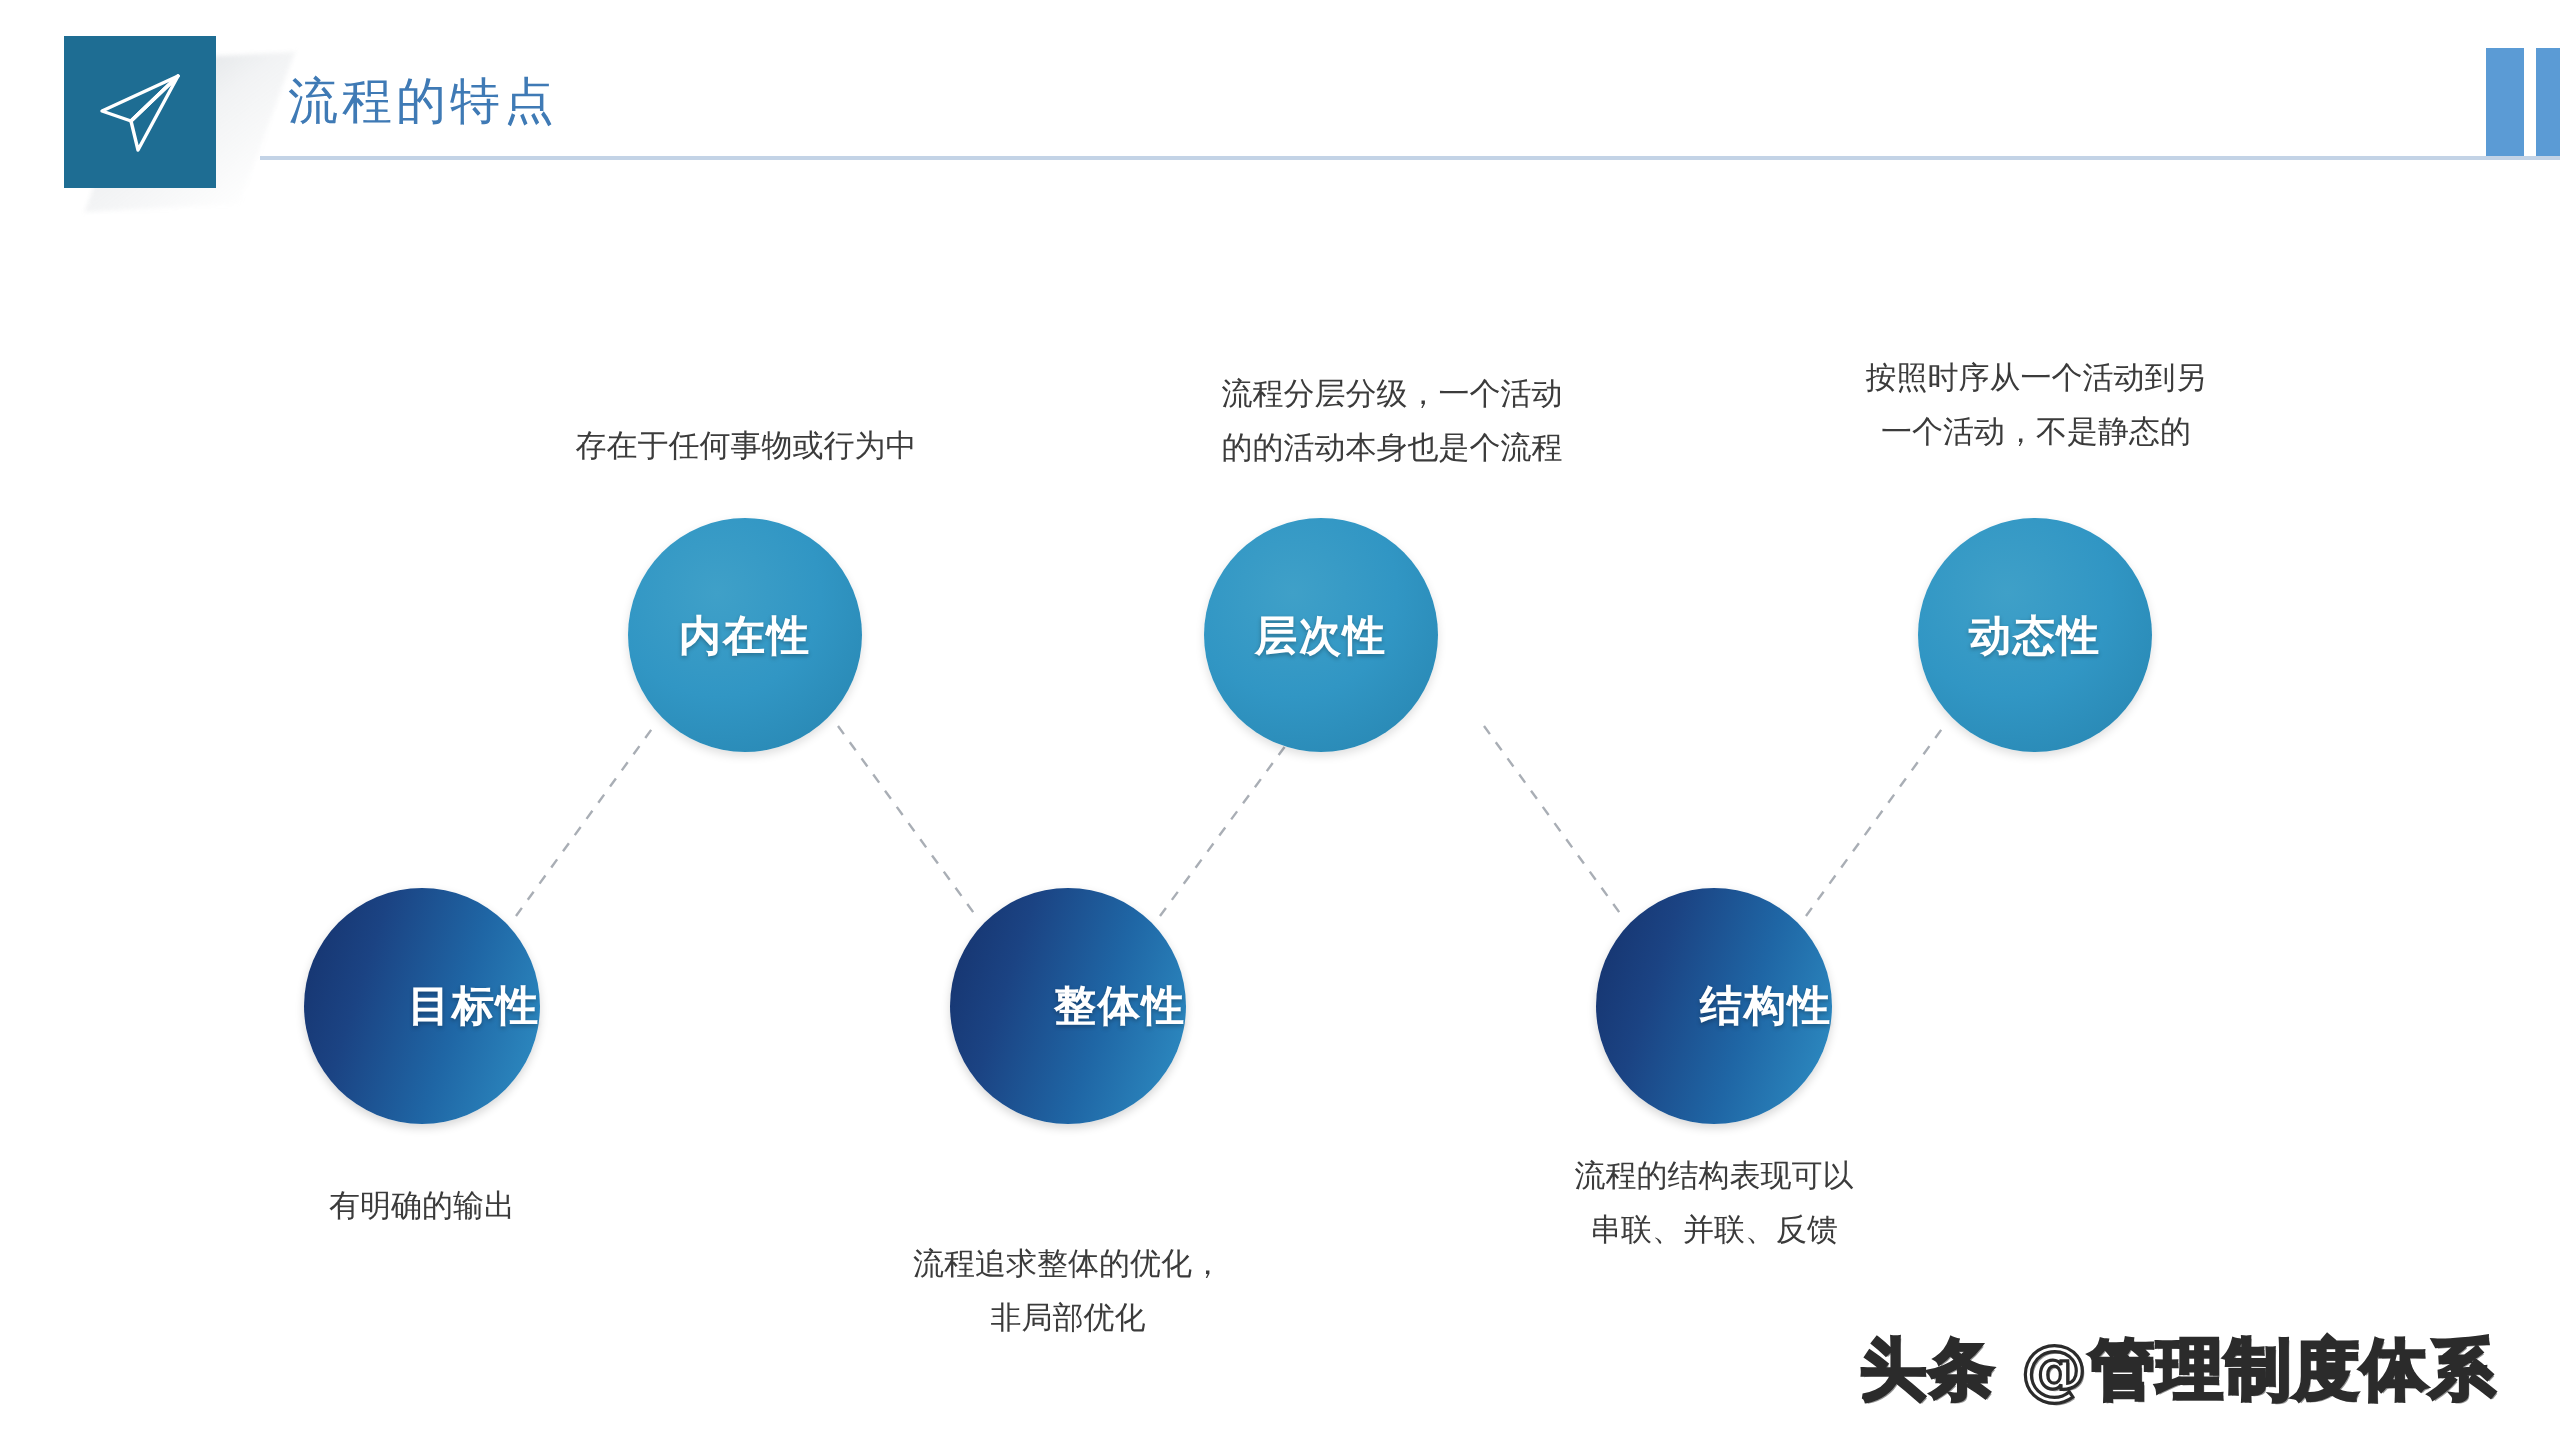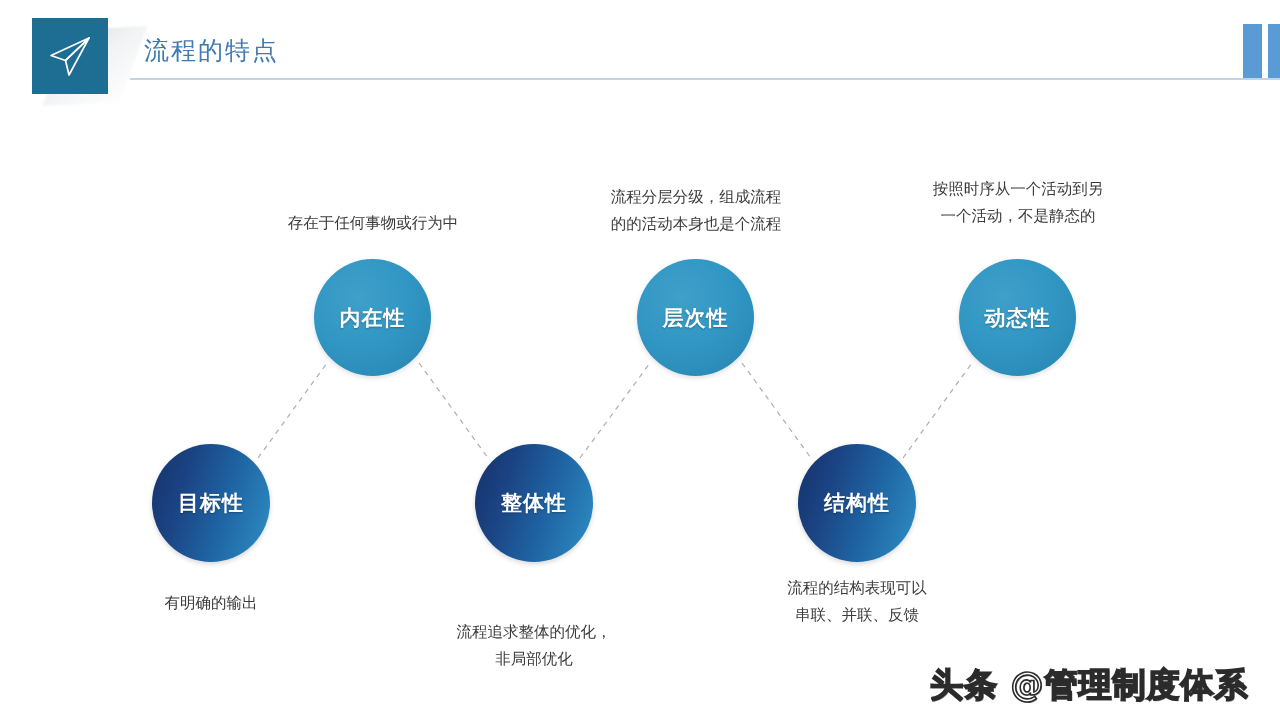--- a/index.html
+++ b/index.html
@@ -119,20 +119,21 @@
     width: 117px;
     height: 117px;
     background: radial-gradient(circle at 38% 32%, #3fa0c8 0%, #3196c4 48%, #2683ae 100%);
     box-shadow: 0 2px 5px rgba(0,0,0,0.13);
   }
   .node.bottom {
     width: 118px;
     height: 118px;
     background: linear-gradient(108deg, #15316b 0%, #1b4383 28%, #1f66a5 62%, #2f90c5 100%);
     box-shadow: 0 2px 5px rgba(0,0,0,0.16);
+    justify-content: flex-end;
   }
 
   .caption {
     position: absolute;
     font-size: 15.5px;
     line-height: 27px;
     color: #3b3b3b;
     text-align: center;
     white-space: nowrap;
   }
@@ -205,25 +206,25 @@
     </div>
 
     <div class="node bottom" style="left:475px; top:444px;">
       <span>整体性</span>
     </div>
     <div class="caption" style="left:414px; top:575px; width:240px;margin-top:44px;">
       <div>流程追求整体的优化，</div>
       <div>非局部优化</div>
     </div>
 
-    <div class="node top" style="left:637px; top:259px;text-align:center;">
+    <div class="node top" style="left:602px; top:259px;text-align:center;">
       <span>层次性</span>
     </div>
     <div class="caption" style="left:576px; top:184px; width:240px;">
-      <div>流程分层分级，组成流程</div>
+      <div>流程分层分级，一个活动</div>
       <div>的的活动本身也是个流程</div>
     </div>
 
     <div class="node bottom" style="left:798px; top:444px;">
       <span>结构性</span>
     </div>
     <div class="caption" style="left:737px; top:575px; width:240px;">
       <div>流程的结构表现可以</div>
       <div>串联、并联、反馈</div>
     </div>

